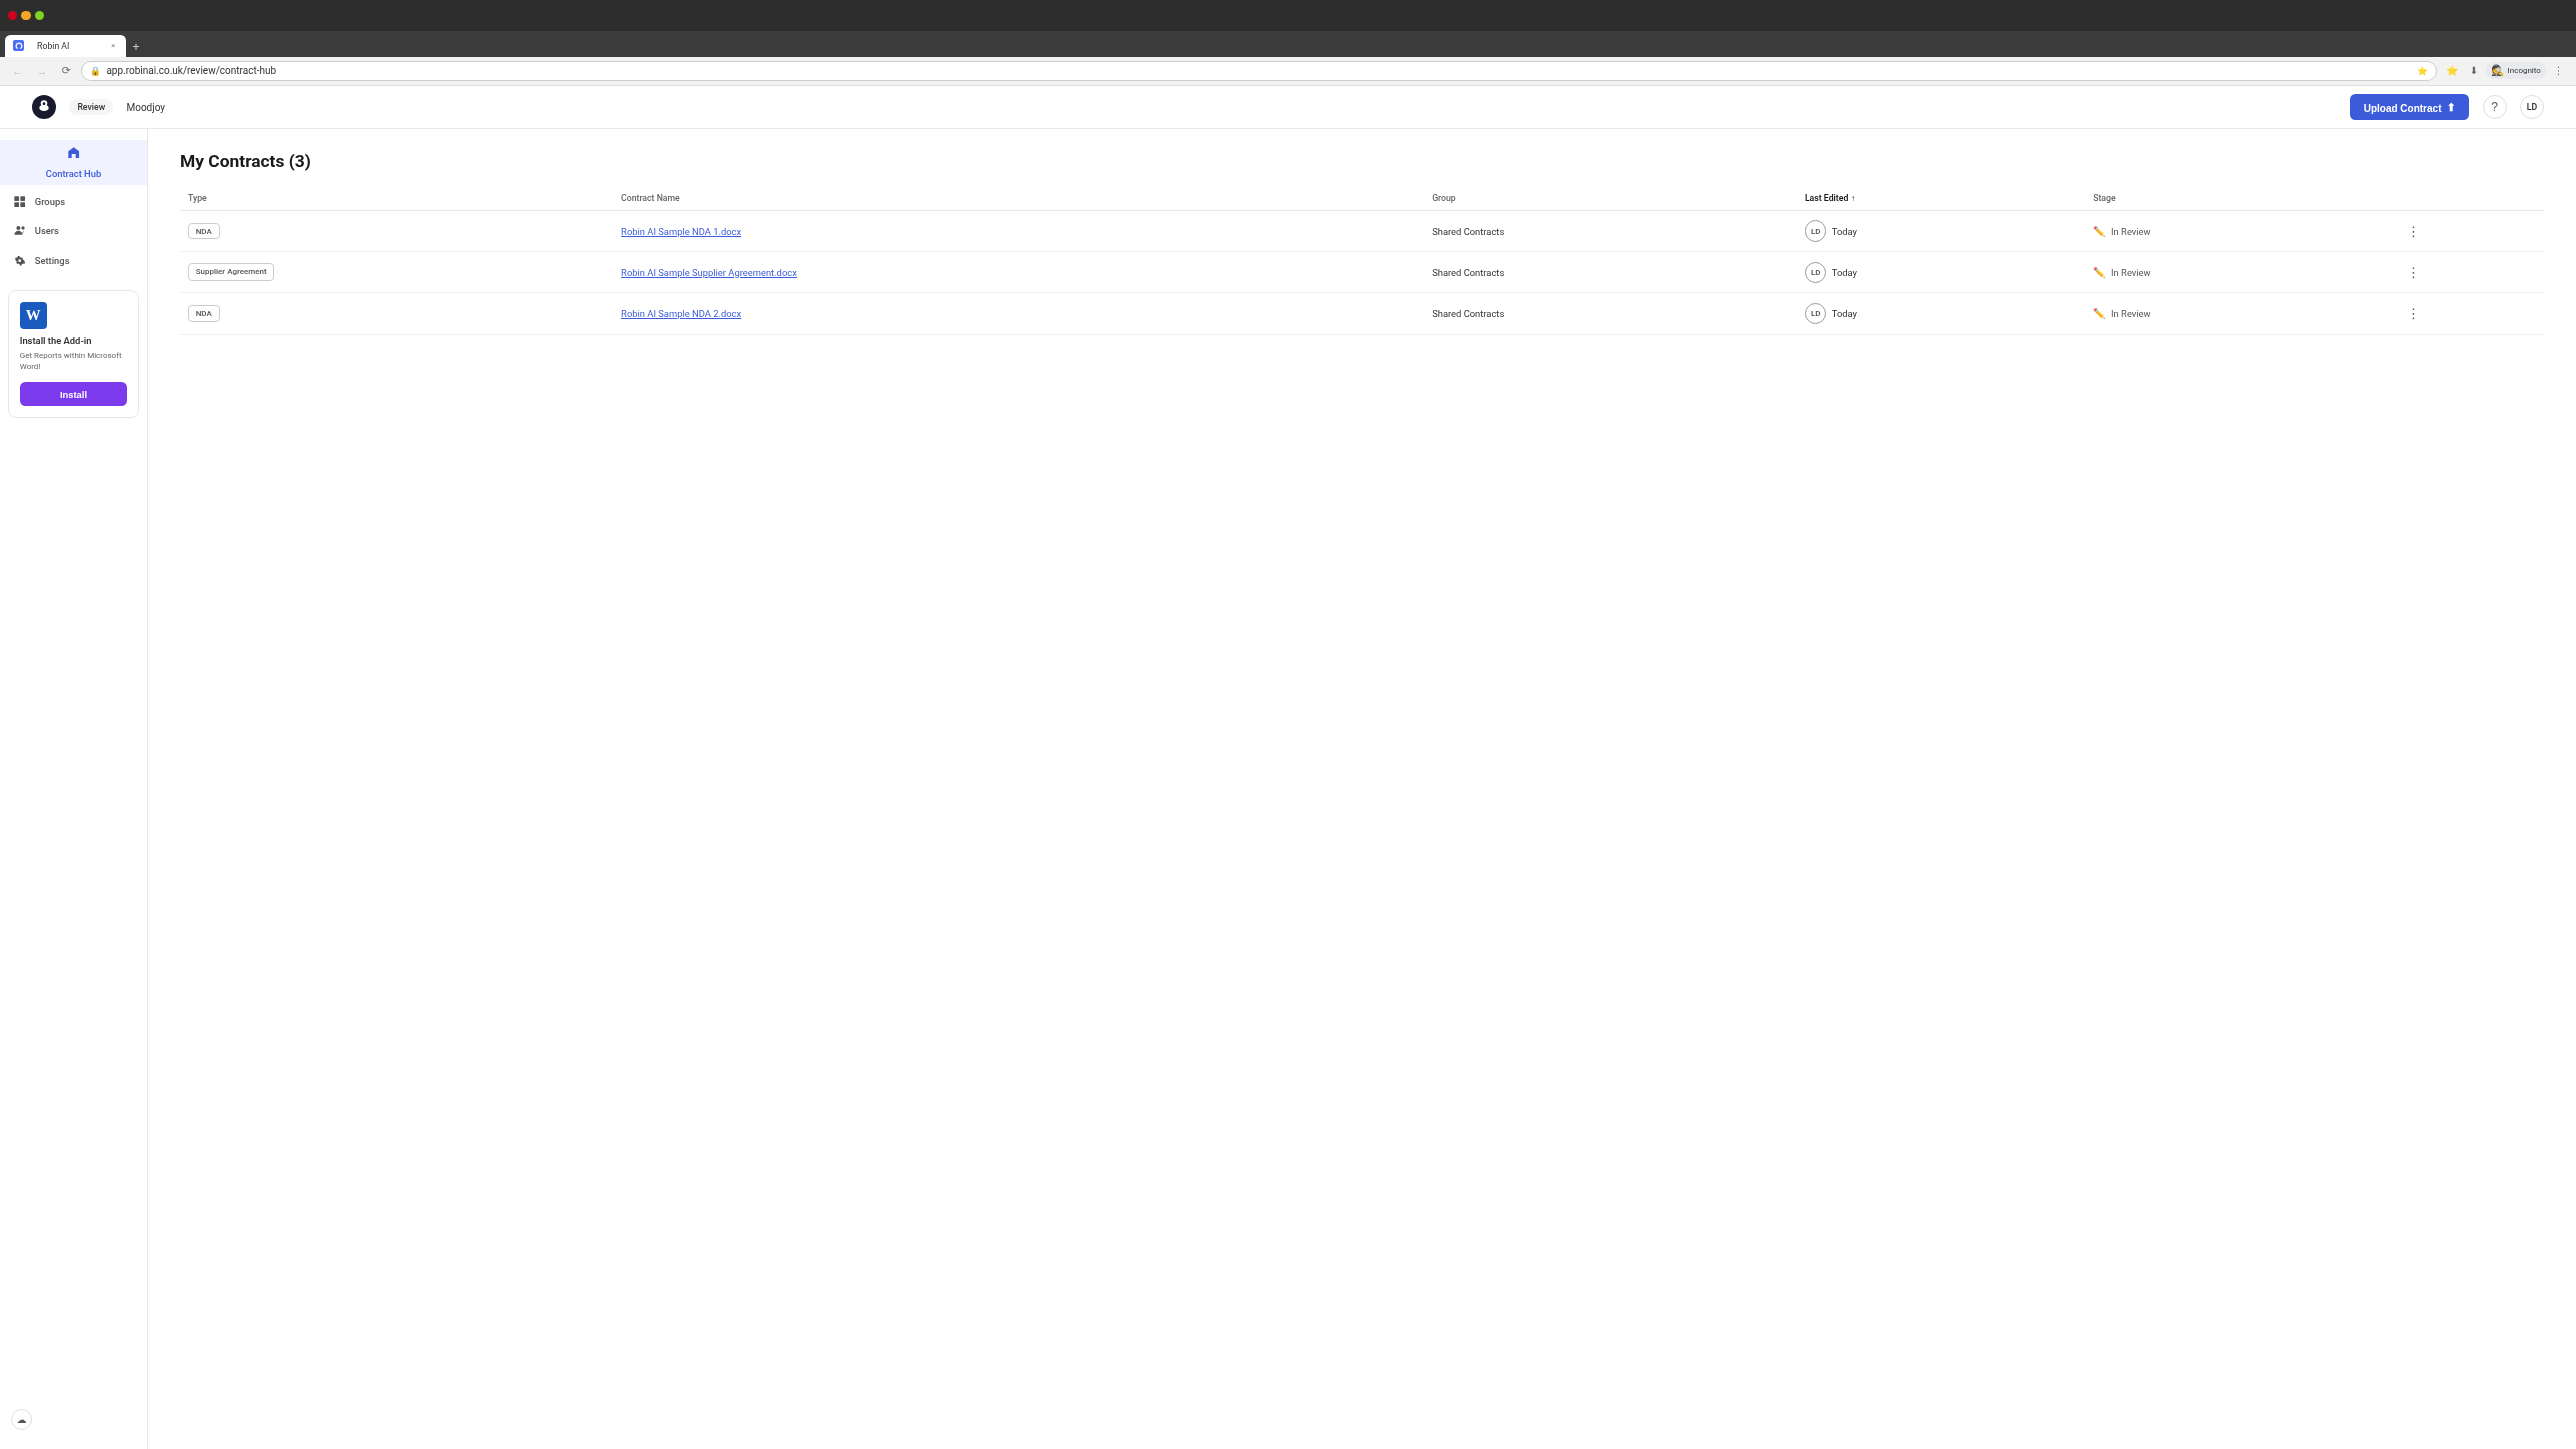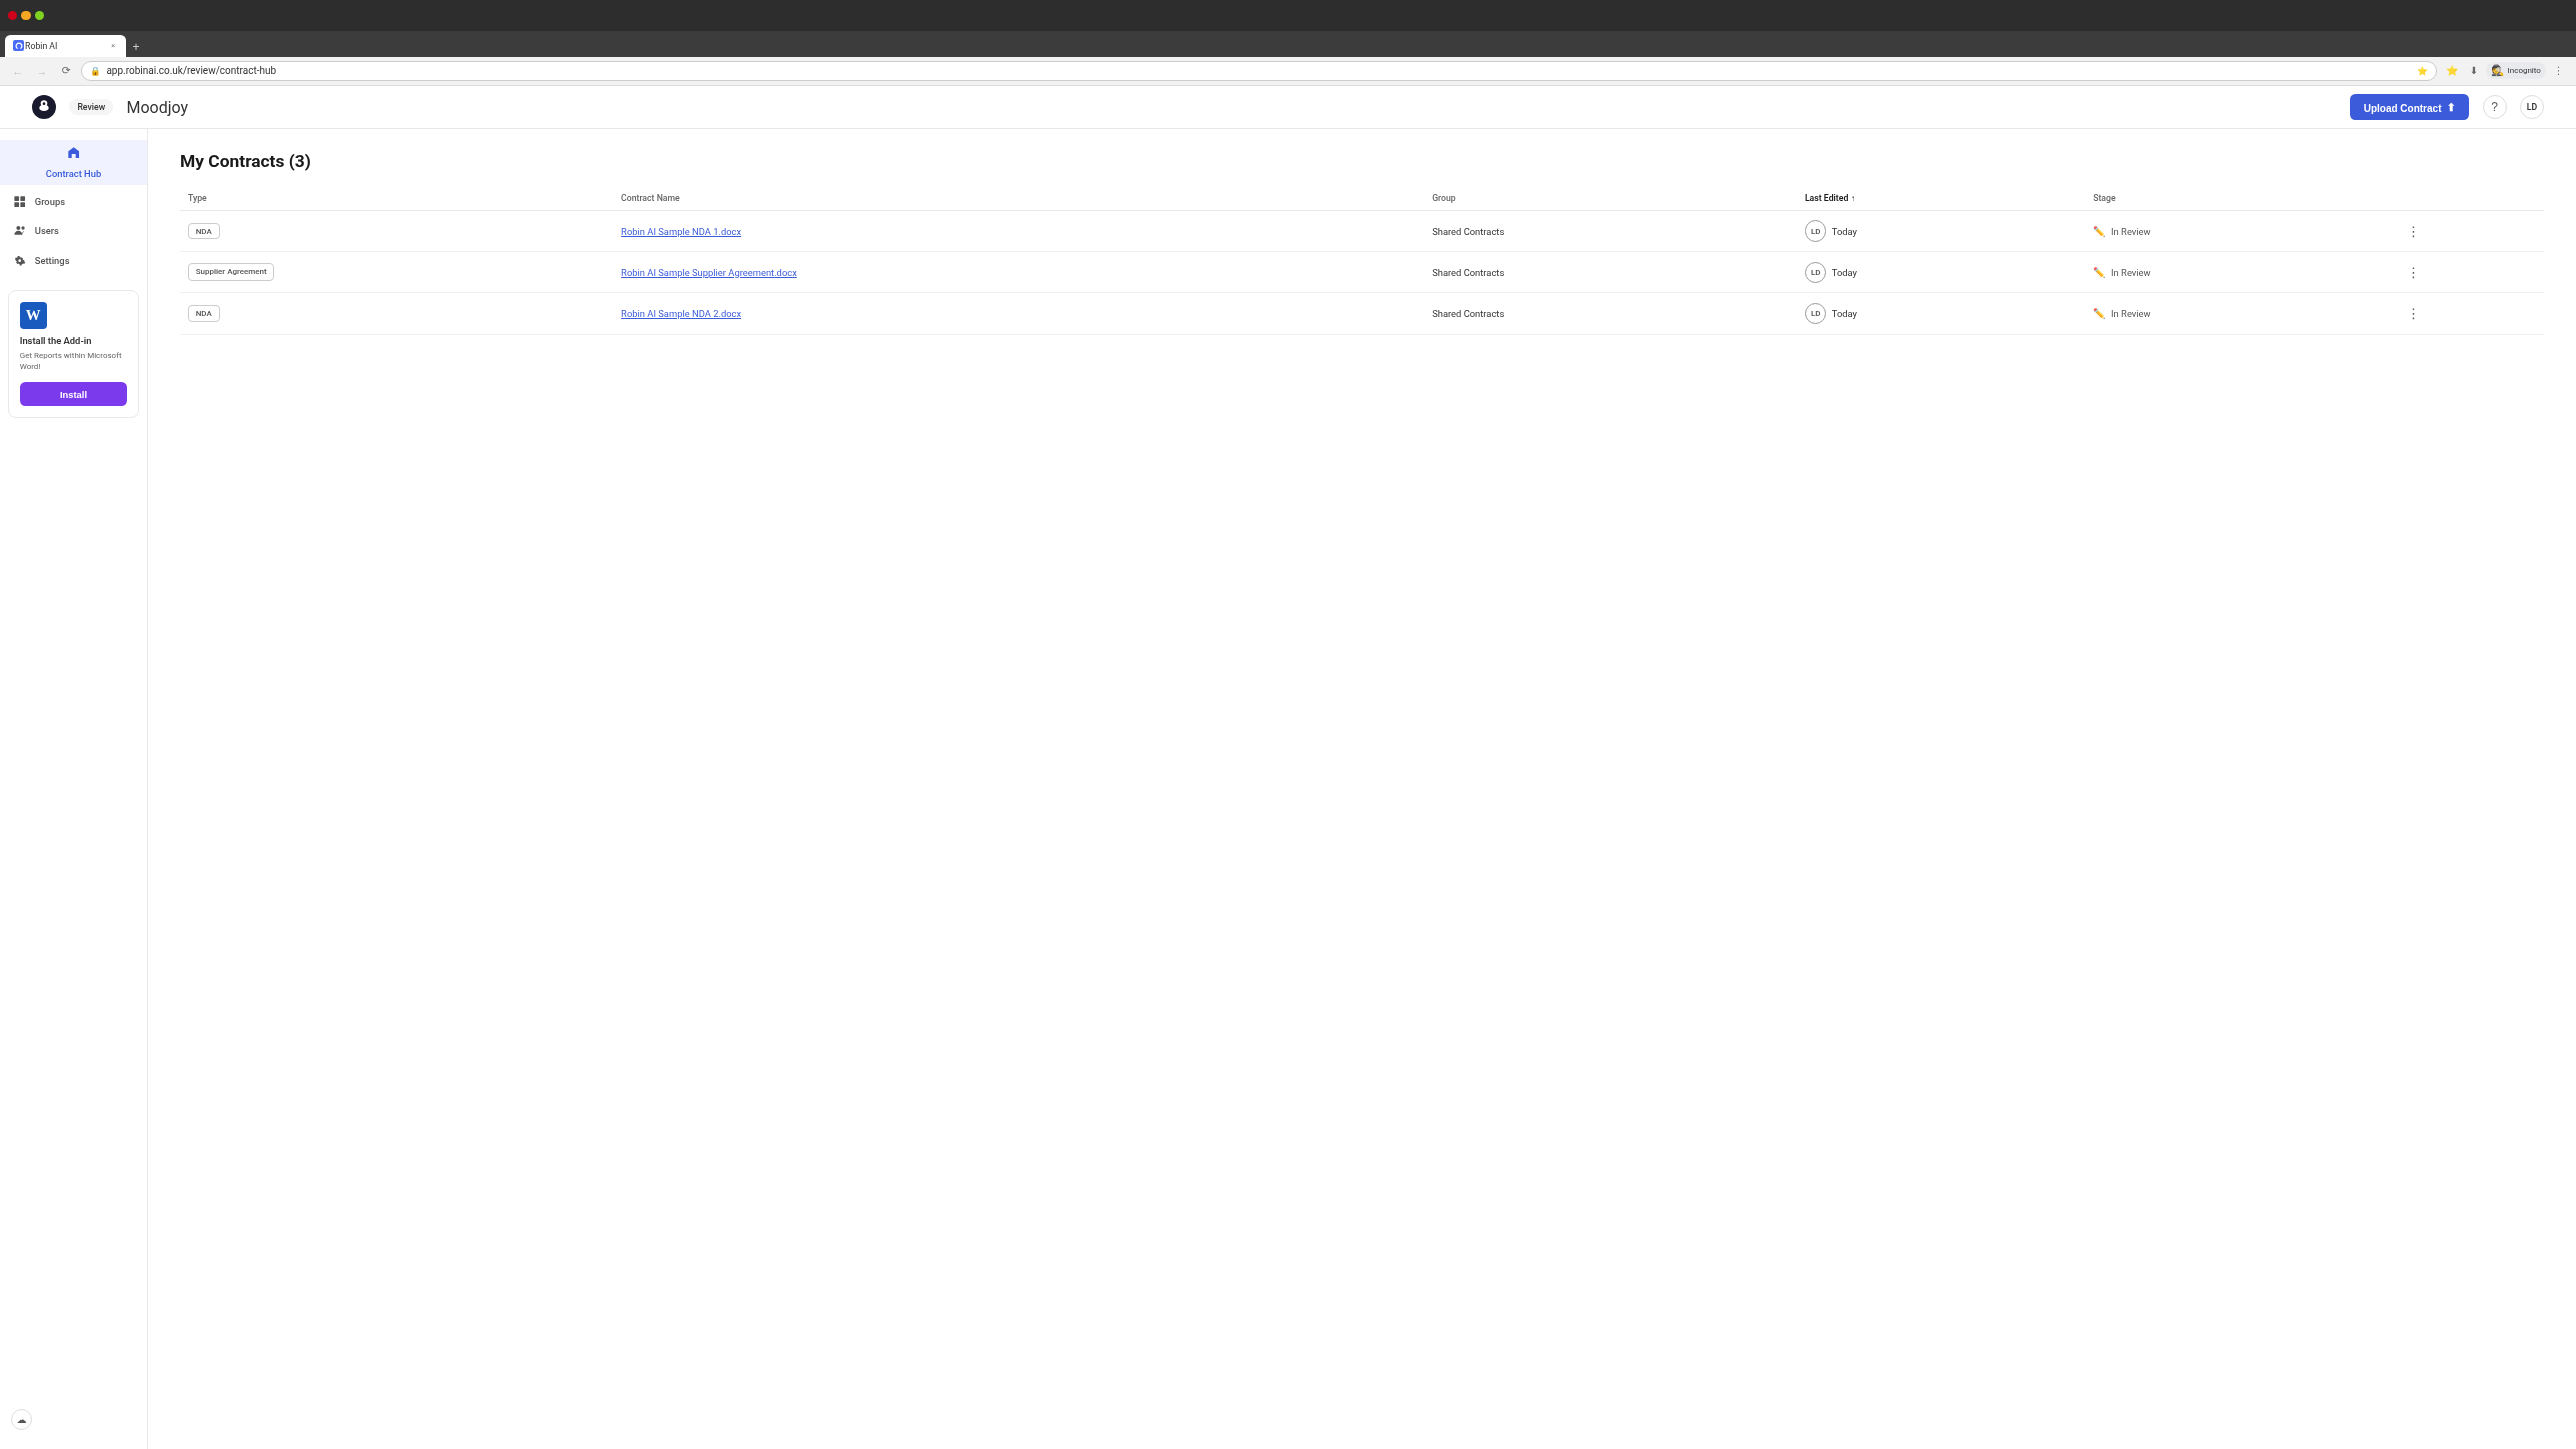--- a/index.html
+++ b/index.html
@@ -38,21 +38,21 @@
     }
     .tab {
       background: #fff;
       height: 21.5px;
       display: flex;
       align-items: center;
       padding: 0 8px;
       border-radius: 5.4px 5.4px 0 0;
       font-size: 8.7px;
       color: #333;
-      gap: 1px;
+      gap: 13px;
       min-width: 121px;
     }
     .tab-favicon {
       width: 10.7px; height: 10.7px;
       background: #4a6cf7;
       border-radius: 2px;
       display: flex; align-items: center; justify-content: center;
     }
     .tab-close {
       width: 10.7px; height: 10.7px;
@@ -158,21 +158,21 @@
     .review-badge {
       background: #f5f5f5;
       color: #333;
       padding: 2.7px 8px;
       border-radius: 10.7px;
       font-size: 8.7px;
       font-weight: 500;
       cursor: pointer;
     }
     .company-name {
-      font-size: 16px;
+      font-size: 10px;
       color: #333;
       font-weight: 400;
     }
     .header-spacer { flex: 1; }
     .upload-btn {
       background: #3b5bdb;
       color: #fff;
       border: none;
       border-radius: 5.4px;
       padding: 6.7px 13.4px;

